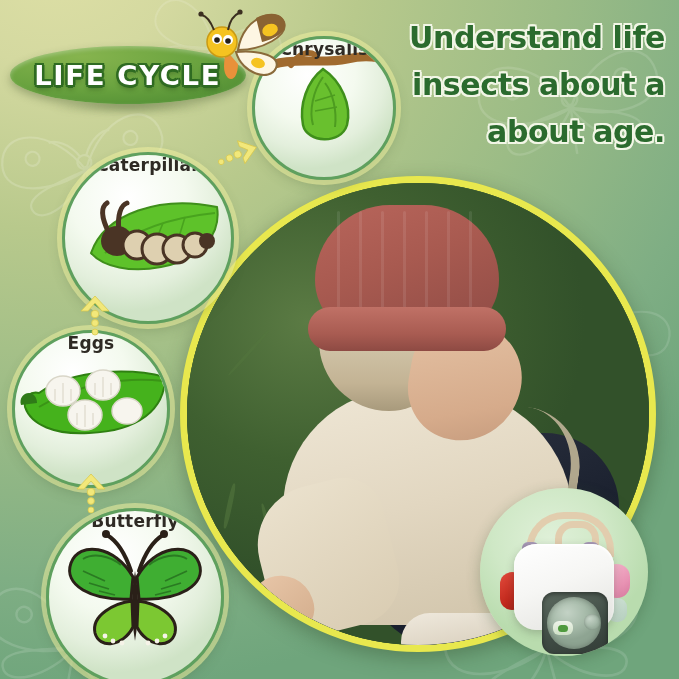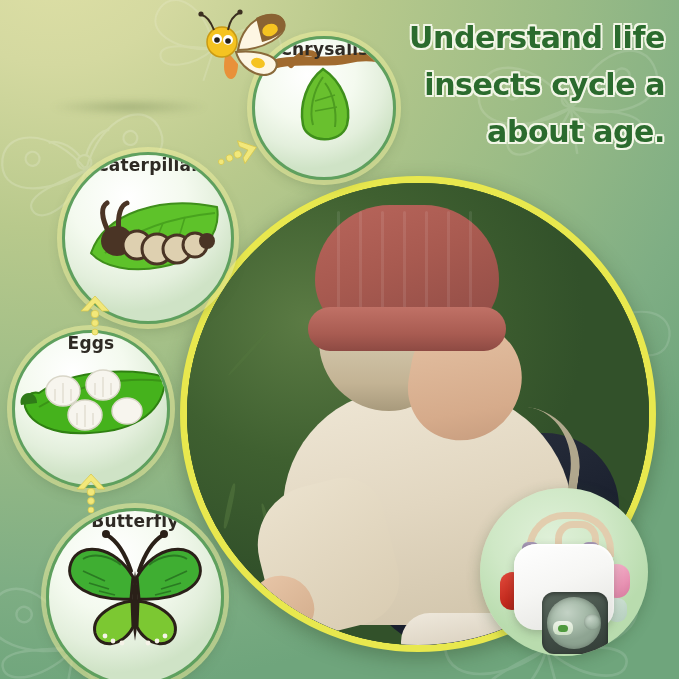--- a/index.html
+++ b/index.html
@@ -341,20 +341,23 @@
         <div class="hat-rib" style="left:66px;"></div>
           <div class="hat-rib" style="left:88px;"></div>
         <div class="hat-rib" style="left:110px;"></div>
           <div class="hat-rib" style="left:132px;"></div>
         <div class="hat-rib" style="left:154px;"></div>
       </div>
     </div>
   </div>
 
   <div class="badge-shadow"></div>
+  <div class="badge">
+    <span class="badge-text">LIFE CYCLE</span>
+  </div>
 
   <div class="mascot">
     <svg width="104" height="84" viewBox="0 0 104 84">
       <g>
         <path d="M46 44 C52 8, 86 2, 92 16 C97 30, 70 44, 46 44Z" fill="#fdf6e3" stroke="#8a6a3a" stroke-width="2"></path>
         <path d="M64 12 C80 4, 92 8, 93 18 C94 27, 82 33, 70 36Z" fill="#8a6333"></path>
         <ellipse cx="78" cy="24" rx="8" ry="6" fill="#f5c321" transform="rotate(-20 78 24)"></ellipse>
         <path d="M44 46 C50 68, 78 76, 84 62 C89 50, 68 44, 44 46Z" fill="#fdf6e3" stroke="#8a6a3a" stroke-width="2"></path>
         <ellipse cx="66" cy="57" rx="7" ry="5" fill="#f5c321" transform="rotate(16 66 57)"></ellipse>
         <path d="M34 44 C32 56, 30 66, 36 72 C42 76, 46 68, 46 58Z" fill="#e8913a"></path>
@@ -479,21 +482,21 @@
         <circle cx="4" cy="16" r="2.8"></circle>
           <circle cx="13" cy="15" r="3.2"></circle>
           <circle cx="22" cy="14" r="3.6"></circle>
         <path d="M42 13 L26 25 L26 19 L33 13 L26 7 L26 1 Z"></path>
       </g>
     </svg>
   </div>
 
   <div class="headline">
     <div>Understand life</div>
-    <div>insects cycle a</div>
+    <div>insects about a</div>
     <div>about age.</div>
   </div>
 
   <div class="toy-bubble">
     <div class="toy">
       <div class="handle"></div>
       <div class="knob l"></div>
       <div class="knob r"></div>
       <div class="btn-red"></div>
       <div class="btn-pink"></div>

